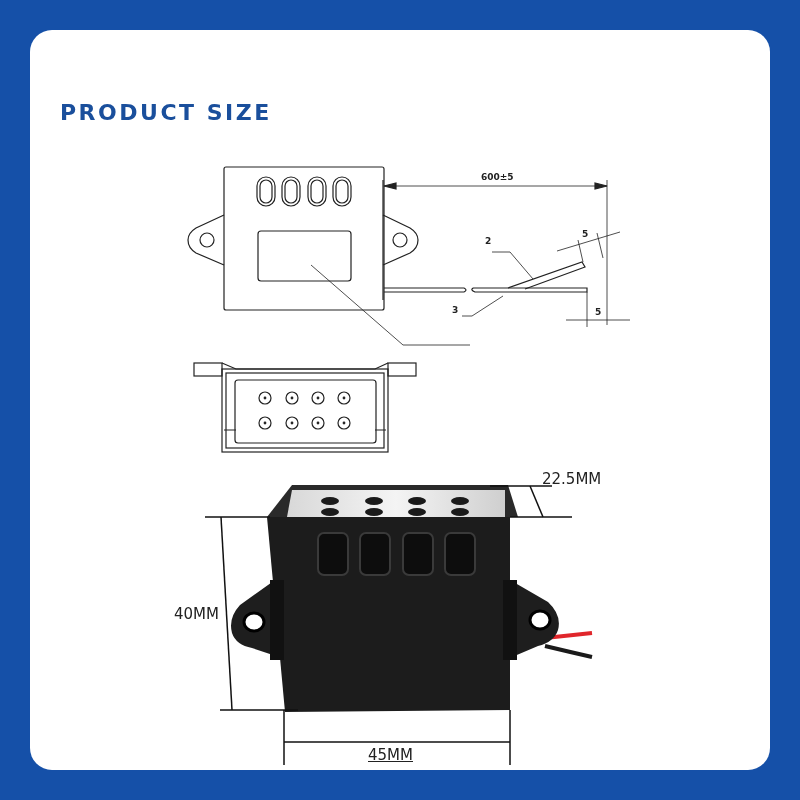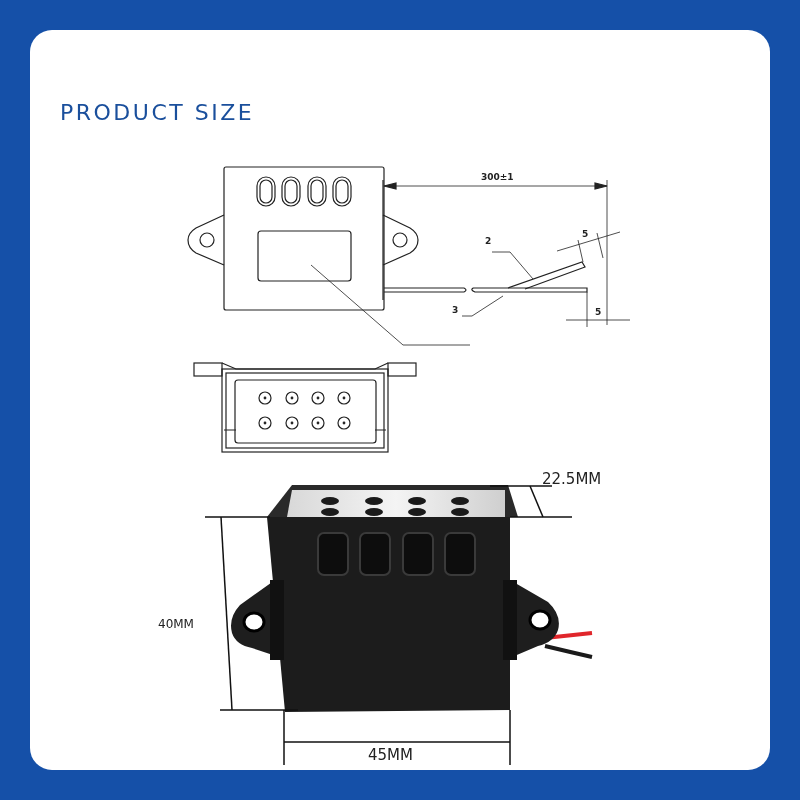--- a/index.html
+++ b/index.html
@@ -10,21 +10,21 @@
     font-family: "DejaVu Sans", sans-serif;
   }
   .card {
     position: absolute; left: 30px; top: 30px;
     width: 740px; height: 740px;
     background: #ffffff; border-radius: 22px;
   }
   .title {
     position: absolute; left: 60px; top: 100px;
     font-size: 22px; letter-spacing: 2.5px;
-    color: #1a4f9c; font-weight: normal;
+    color: #1a4f9c; font-weight: bold;
   }
   svg { position: absolute; left: 0; top: 0; }
   .dim-label {
     position: absolute; font-size: 14px; color: #222;
     font-family: "DejaVu Sans", sans-serif;
   }
 </style>
 </head>
 <body>
 
@@ -72,21 +72,21 @@
 
     <path d="M557 251 L620 232" stroke-width="0.8"></path>
     <path d="M578 240 L583 262" stroke-width="0.8"></path>
     <path d="M597 233 L603 258" stroke-width="0.8"></path>
 
     <path d="M587 292 L587 327" stroke-width="0.8"></path>
     <path d="M566 320 L630 320" stroke-width="0.8"></path>
   </g>
 </svg>
 
-<div class="dim-label" style="left:481px;top:172px;font-size:9px;font-weight:bold;">300±1</div>
+<div class="dim-label" style="left:481px;top:172px;font-size:9px;font-weight:bold;">600±5</div>
 <div class="dim-label" style="left:485px;top:236px;font-size:9px;font-weight:bold;">2</div>
 <div class="dim-label" style="left:452px;top:305px;font-size:9px;font-weight:bold;">3</div>
 <div class="dim-label" style="left:582px;top:229px;font-size:9px;font-weight:bold;">5</div>
 <div class="dim-label" style="left:595px;top:307px;font-size:9px;font-weight:bold;">5</div>
 
 <svg width="800" height="800">
   <g fill="none" stroke="#222" stroke-width="1.2">
     <rect x="194" y="363" width="28" height="13"></rect>
     <rect x="388" y="363" width="28" height="13"></rect>
     <path d="M222 363 L236 369 L375 369 L388 363"></path>
@@ -161,14 +161,14 @@
     <path d="M284 710 L284 765"></path>
     <path d="M510 710 L510 765"></path>
     <path d="M284 742 L510 742"></path>
     <path d="M490 486 L552 486"></path>
     <path d="M510 517 L572 517"></path>
     <path d="M530 486 L543 517"></path>
   </g>
 </svg>
 
 <div class="dim-label" style="left:542px;top:470px;font-size:15px;">22.5MM</div>
-<div class="dim-label" style="left:158px;top:605px;font-size:12px;margin-top:12px;">40MM</div>
-<div class="dim-label" style="left:368px;top:746px;font-size:15px;">45MM</div>
+<div class="dim-label" style="left:174px;top:605px;font-size:15px;">40MM</div>
+<div class="dim-label" style="left:368px;top:746px;font-size:15px;text-decoration:underline;">45MM</div>
 
 </body></html>

